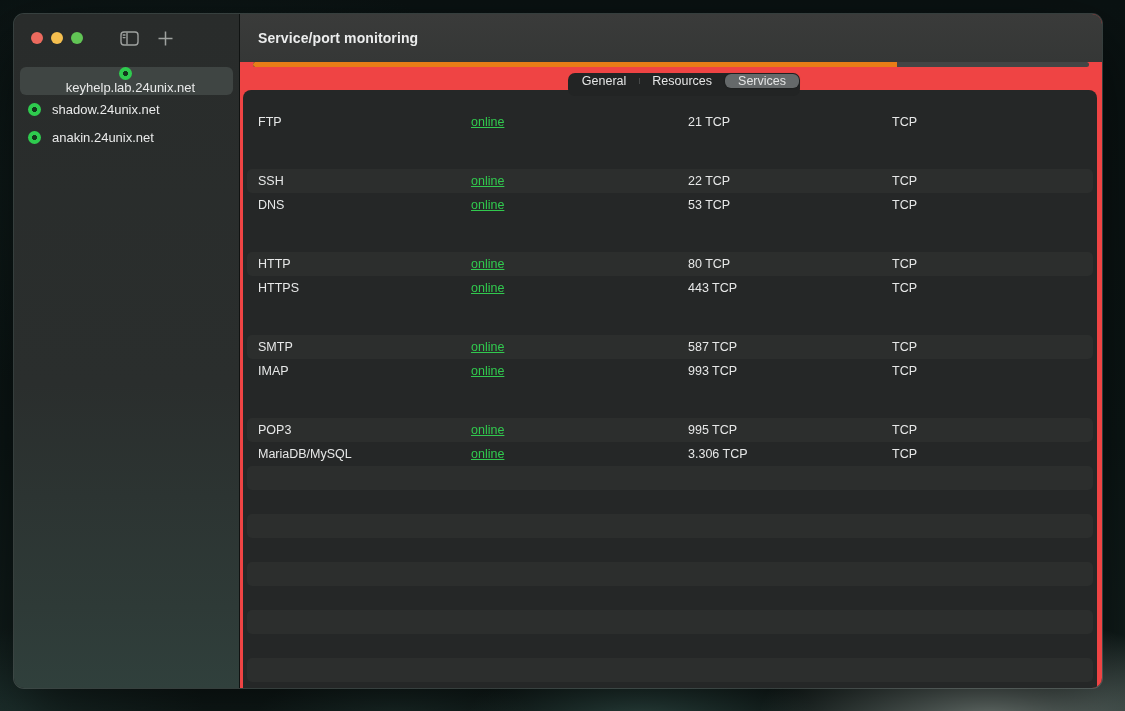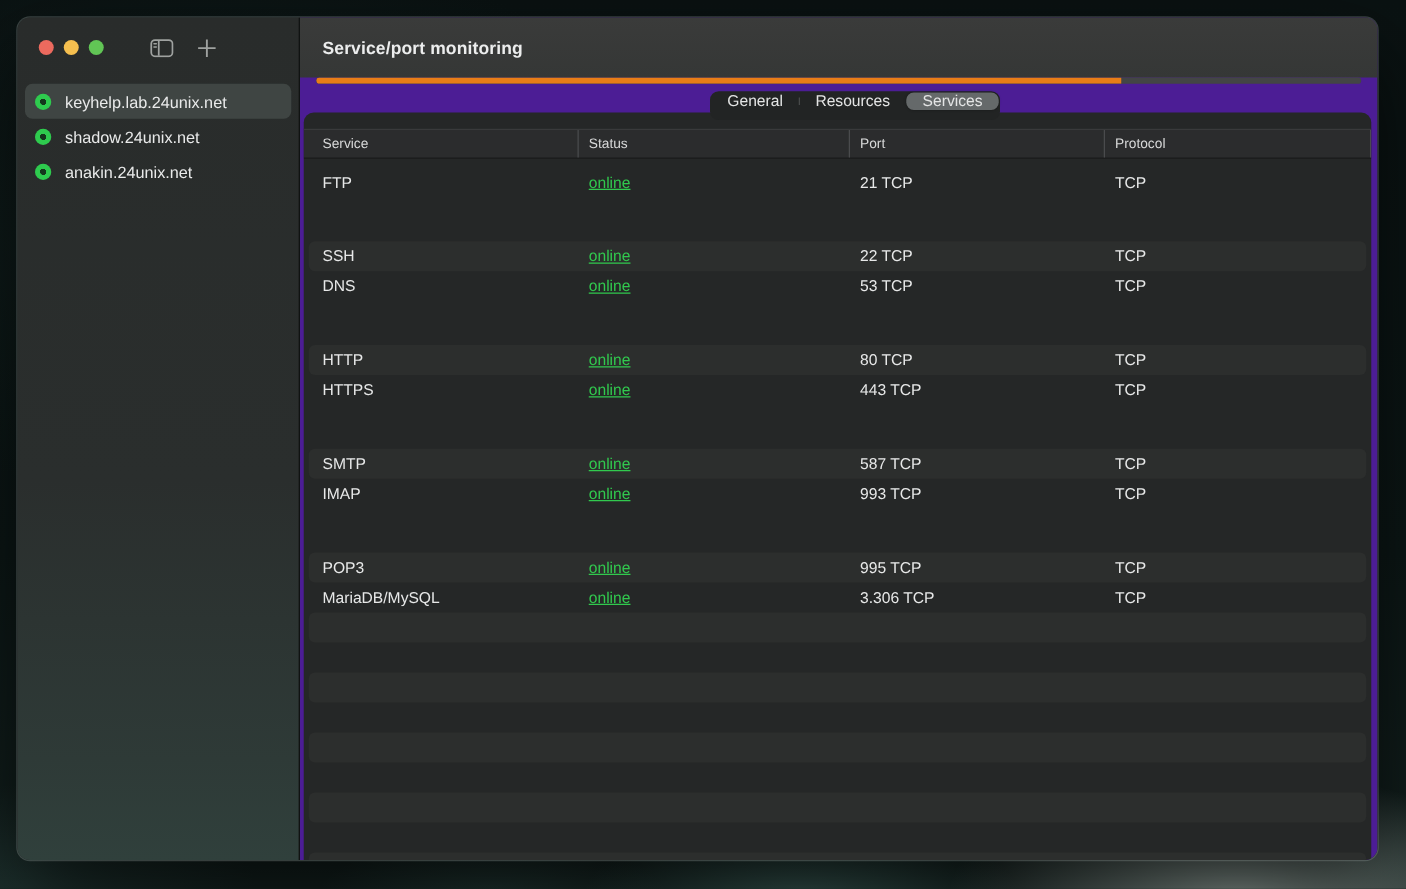--- a/index.html
+++ b/index.html
@@ -32,27 +32,27 @@
   .sidebar-titlebar{ height:48px; display:flex; align-items:center; padding-left:17px; }
   .tl{ width:12px; height:12px; border-radius:50%; display:inline-block; margin-right:8px; }
   .tl.red{ background:#ec6a5e; } .tl.yellow{ background:#f5bf4f; } .tl.green{ background:#61c555; }
   .icon-btn{ display:inline-flex; align-items:center; justify-content:center; width:24px; height:24px; color:#9fa2a0; }
   .icon-btn.toggle{ margin-left:26px; } .icon-btn.add{ margin-left:12px; }
   .server-list{ padding:5px 6px 0 6px; }
   .server-item{
     height:28px; border-radius:6px; display:flex; align-items:center;
     padding-left:8px; color:#e9eaea; font-size:13px; cursor:default;
   }
-  .server-item.selected{ background:#3f4543; }
+  .server-item.selected{ background:#3f4543;flex-direction:column; }
   .status-dot{
     width:13px; height:13px; border-radius:50%; flex:0 0 13px; margin-right:11px;
     background:radial-gradient(circle at 50% 50%, #14371d 0 2.4px, #2ecb4e 2.5px);
   }
   
-  .main{ flex:1; position:relative; background:#4c1d95; height:100%; }
+  .main{ flex:1; position:relative; background:#ef4444; height:100%; }
   .titlebar{
     position:absolute; top:0; left:0; right:0; height:48px;
     background:linear-gradient(#3a3b3a,#353736); display:flex; align-items:center; padding-left:18px;
   }
   .titlebar h1{ font-size:14px; font-weight:bold; color:#eceded; letter-spacing:.1px; }
   .progress-track{
     position:absolute; top:48px; left:13px; right:13px; height:5px;
     background:#434545; border-radius:3px; overflow:hidden;
   }
   .progress-fill{ height:100%; background:#e87d17; border-radius:3px 0 0 3px; }
@@ -143,26 +143,20 @@
   <section class="main">
     <header class="titlebar">
       <h1>Service/port monitoring</h1>
     </header>
 
     <div class="progress-track">
       <div class="progress-fill" style="width: 77%; background: rgb(232, 125, 23);"></div>
     </div>
 
     <div class="panel">
-      <div class="thead">
-        <div class="th">Service</div>
-        <div class="th">Status</div>
-        <div class="th">Port</div>
-        <div class="th">Protocol</div>
-      </div>
       <div class="tbody">
   <div class="row">
     <div class="cell service">FTP</div>
     <div class="cell status">online</div>
     <div class="cell port">21 TCP</div>
     <div class="cell protocol">TCP</div>
   </div>
 
   <div class="row stripe">
     <div class="cell service">SSH</div>

